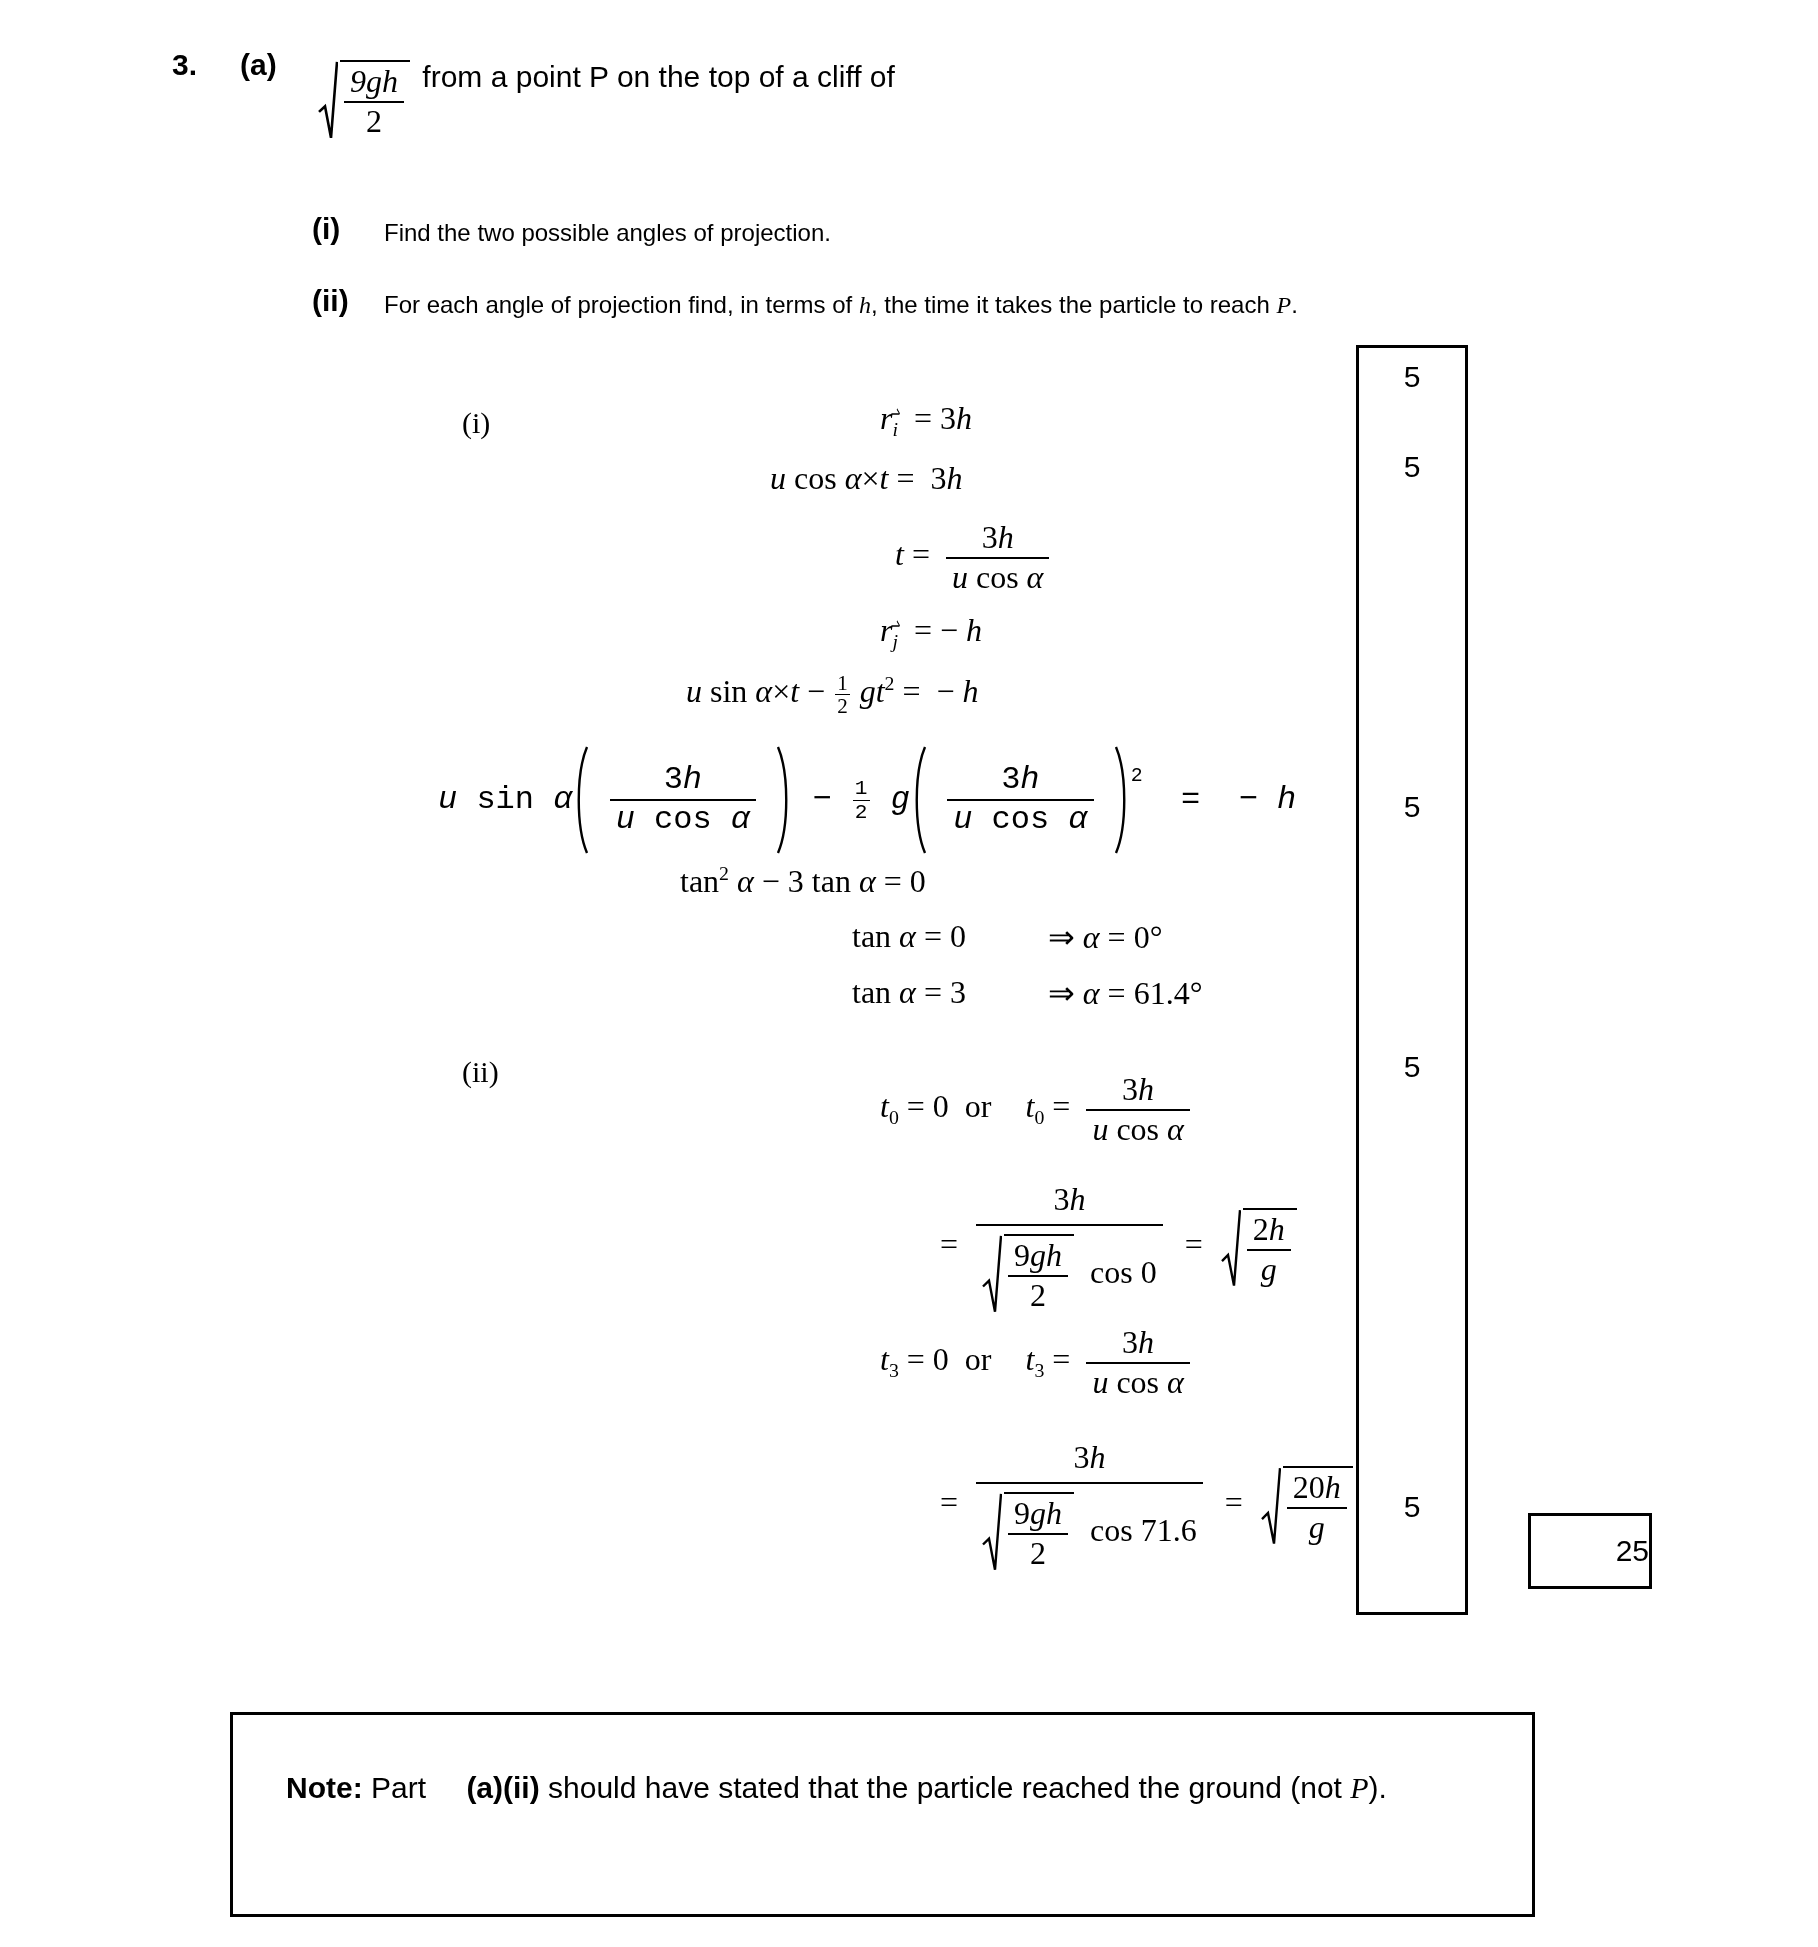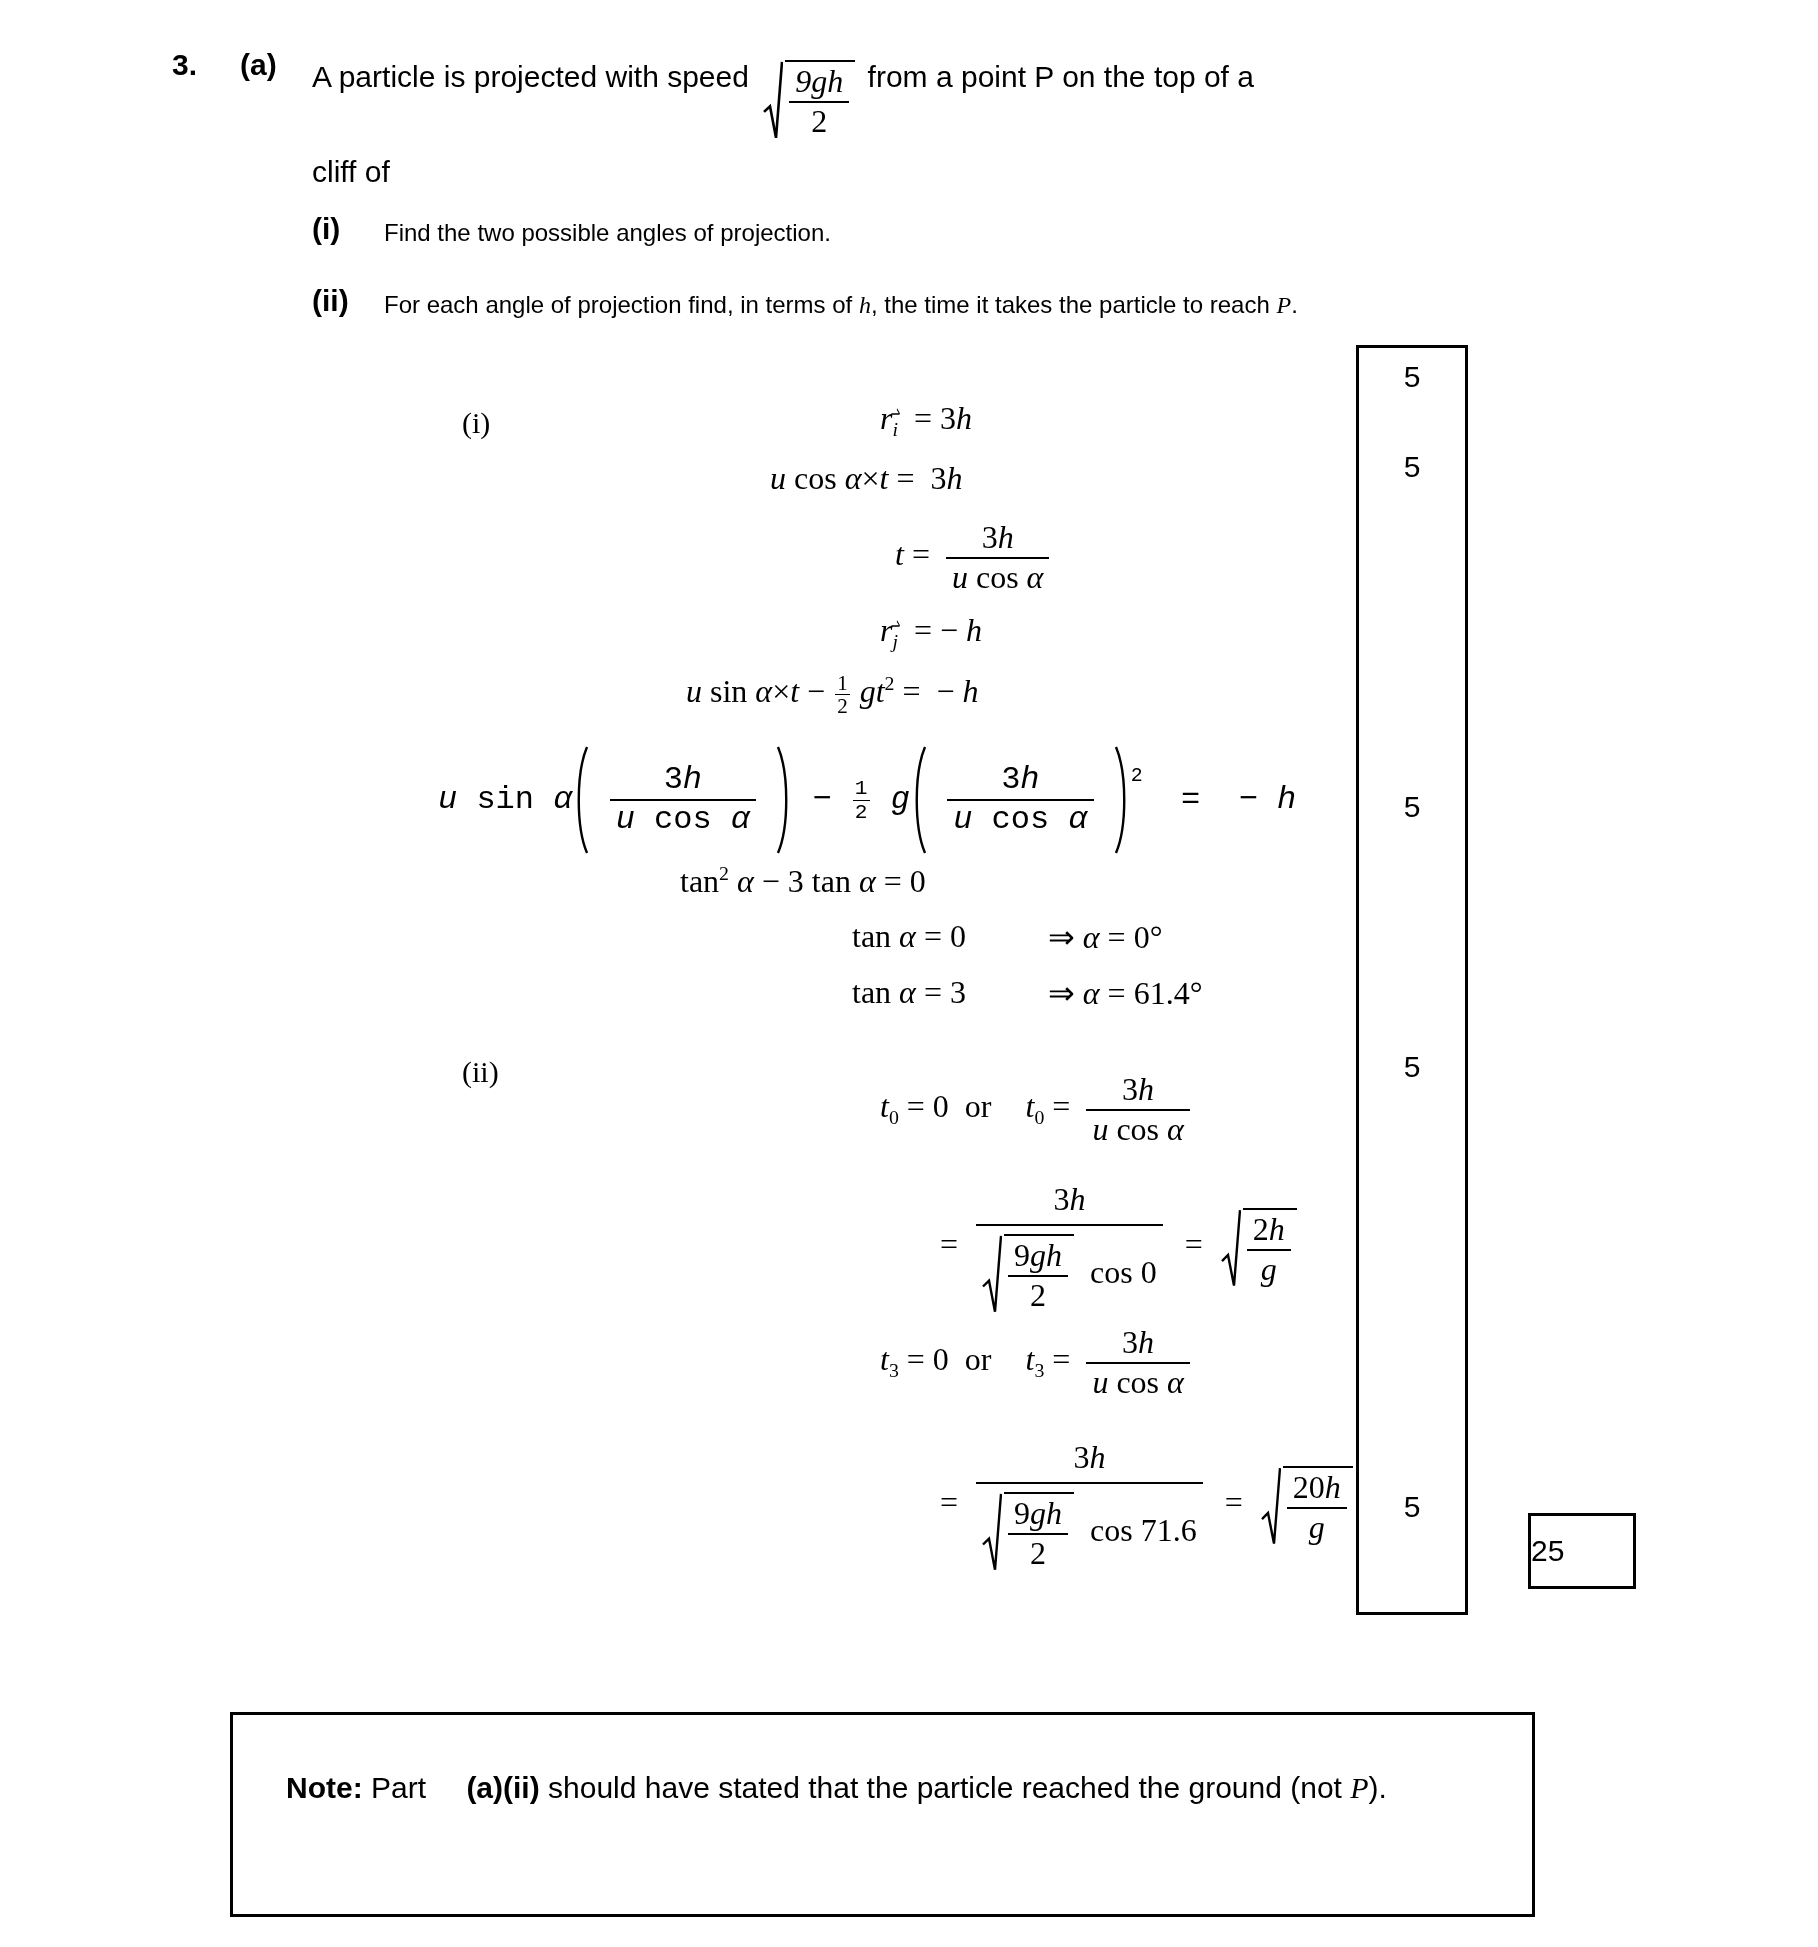--- a/index.html
+++ b/index.html
@@ -150,27 +150,27 @@
     position: absolute;
     font-size: 30px;
     text-align: center;
     width: 112px;
     left: 1356px;
   }
   .total-box {
     position: absolute;
     left: 1528px;
     top: 1513px;
-    width: 108px;
+    width: 124px;
     height: 76px;
     border: 3px solid #000;
     box-sizing: border-box;
     display: flex;
     align-items: center;
-    justify-content: flex-start;
+    justify-content: flex-end;
     font-size: 30px;
   }
 
   
   .note-box {
     position: absolute;
     left: 230px;
     top: 1712px;
     width: 1305px;
     height: 205px;
@@ -187,21 +187,20 @@
   }
   .b { font-weight: bold; margin-left: 32px; }
 </style>
 </head>
 <body>
 
 <div class="qnum">3.</div>
 <div class="qpart">(a)</div>
 
 <div class="stem">
-  <span>A particle is projected with speed</span>
   <span class="sqrt-inline">
     <span class="rad math">
       <span class="radsign">
         <svg viewBox="0 0 20 86" preserveAspectRatio="none">
             <path d="M1 56 L7 50 L13 84 L19 2" stroke="#000" stroke-width="2.6" fill="none" stroke-linejoin="miter"></path>
           </svg>
       </span>
       <span class="radbody">
         <span class="frac">
           <span class="num"><i>9gh</i></span>

